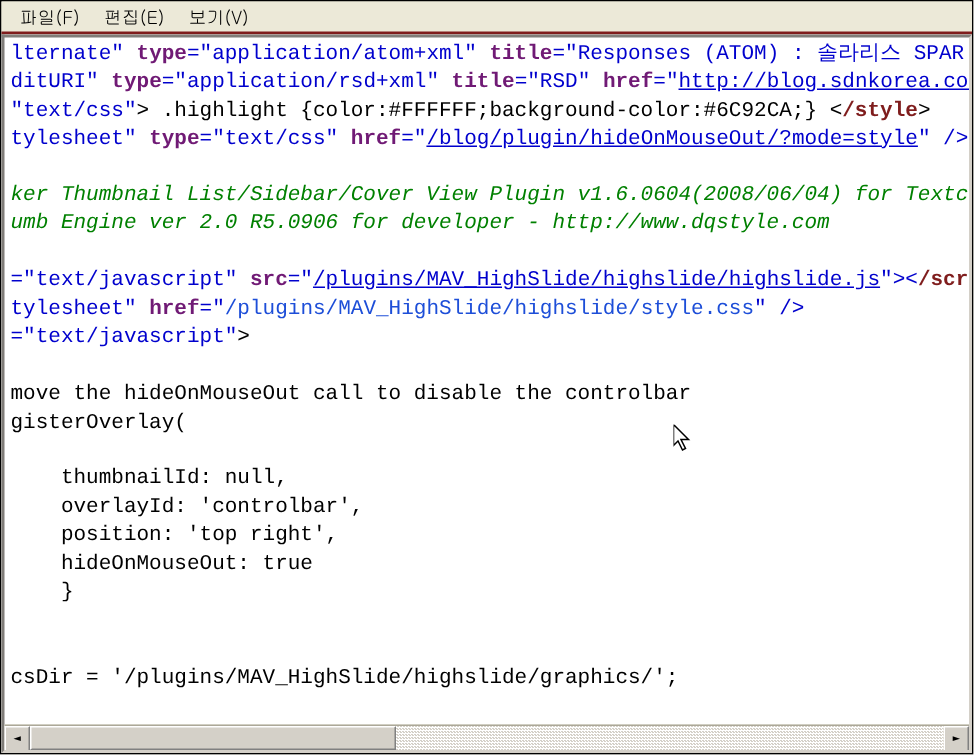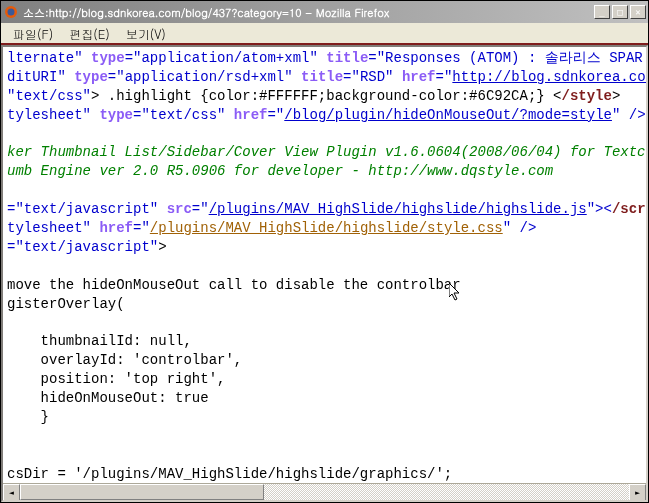--- a/index.html
+++ b/index.html
@@ -83,25 +83,25 @@
 .content {
   flex: 1;
   font-family: "Courier New", monospace;
   font-size: 14px;
   line-height: 1.35;
   padding: 2px 4px;
   white-space: pre;
   overflow: hidden;
   color: #000;
 }
-.k { color: #8b5cf6; font-weight: bold; }
+.k { color: #701a75; font-weight: bold; }
 .v { color: #0000cd; }
 .t { color: #7f1d1d; font-weight: bold; }
 .a { color: #0000cd; text-decoration: underline; }
-.av { color: #a16207; text-decoration: underline; }
+.av { color: #1d4ed8; }
 .c { color: #008000; font-style: italic; }
 .hscroll {
   height: 17px;
   background: #ece9d8;
   border-top: 1px solid #aca899;
   display: flex;
 }
 .scroll-btn {
   width: 17px;
   height: 17px;
@@ -135,34 +135,20 @@
   position: absolute;
   left: 449px;
   top: 283px;
   pointer-events: none;
 }
 </style>
 </head>
 <body>
 
 <div class="window">
-  <div class="titlebar">
-    <span class="titlebar-icon">
-      <svg width="14" height="14" viewBox="0 0 14 14">
-          <circle cx="7" cy="7" r="6" fill="#e55b0a"></circle>
-          <circle cx="7" cy="7" r="3.5" fill="#3b5998"></circle>
-        </svg>
-    </span>
-    <span class="titlebar-text">소스:http://blog.sdnkorea.com/blog/437?category=10 - Mozilla Firefox</span>
-    <div class="titlebar-buttons">
-      <div class="titlebar-btn">_</div>
-      <div class="titlebar-btn">□</div>
-      <div class="titlebar-btn">✕</div>
-    </div>
-  </div>
 
   <div class="menubar">
     <span class="menu-item">파일(F)</span>
     <span class="menu-item">편집(E)</span>
     <span class="menu-item">보기(V)</span>
   </div>
 
   <div class="content-wrap">
     <div class="content"><span class="v">lternate"</span><span class="k"> type</span><span class="v">="application/atom+xml"</span><span class="k"> title</span><span class="v">="Responses (ATOM) : 솔라리스 SPAR</span>
 <span class="v">ditURI"</span><span class="k"> type</span><span class="v">="application/rsd+xml"</span><span class="k"> title</span><span class="v">="RSD"</span><span class="k"> href</span><span class="v">="</span><span class="a">http://blog.sdnkorea.com</span>

